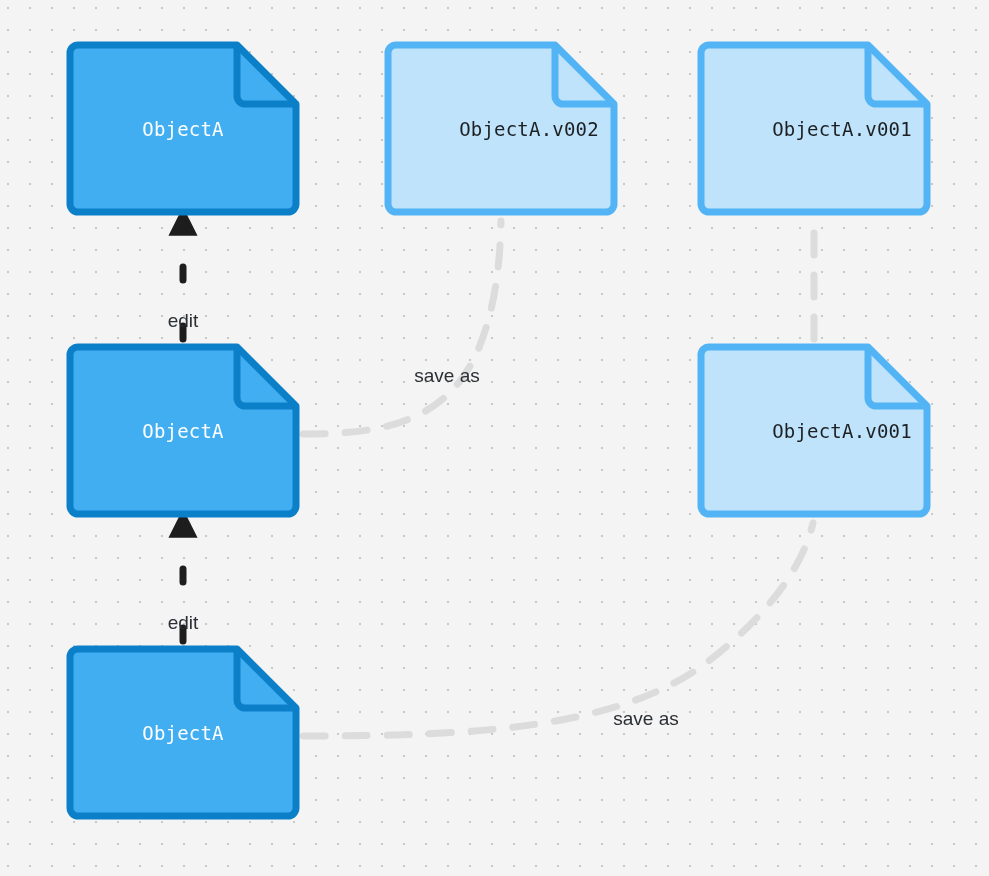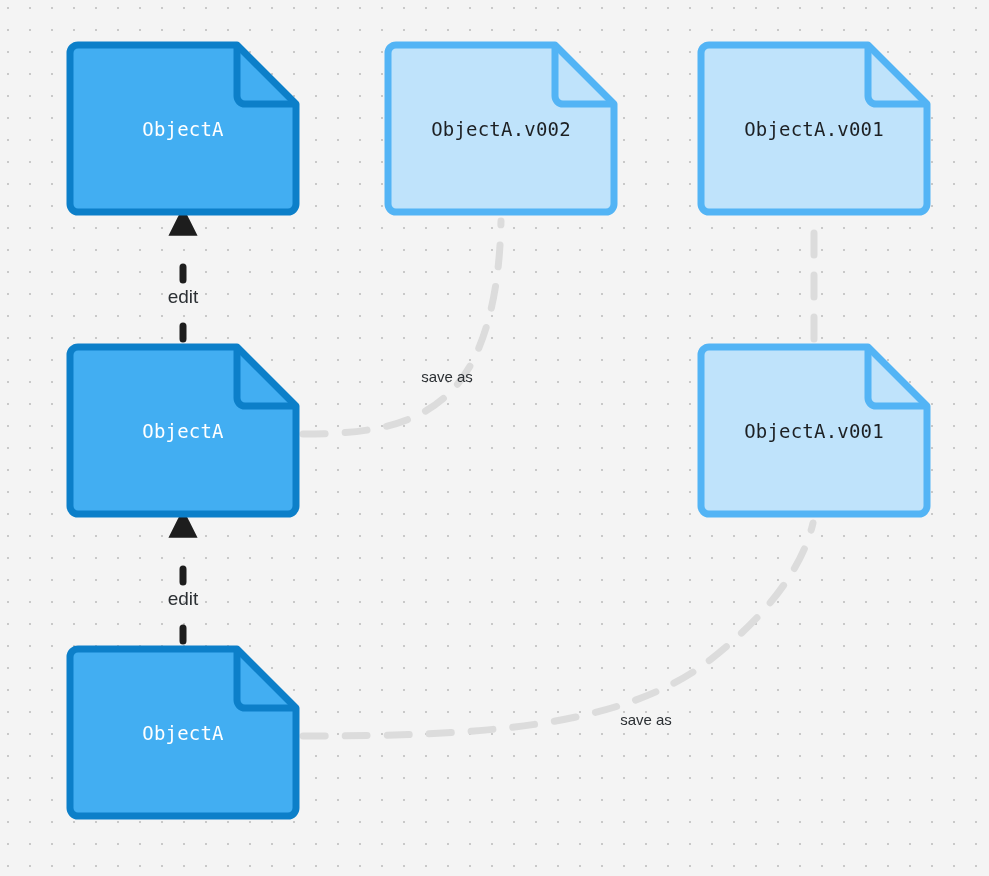--- a/index.html
+++ b/index.html
@@ -49,32 +49,32 @@
     display: flex;
     align-items: center;
     justify-content: center;
     font-family: "DejaVu Sans Mono", "Liberation Mono", monospace;
     font-size: 19px;
     letter-spacing: 0.2px;
     white-space: nowrap;
     user-select: none;
   }
   .node-current .node-label { color: #ffffff; }
-  .node-version .node-label { color: #1d2023; }
+  .node-version .node-label { color: #1d2023; margin-left: 28px; }
 
   .edge-label {
     position: absolute;
     font-family: "Liberation Sans", sans-serif;
-    font-size: 15px;
+    font-size: 19px;
     color: #2b2f33;
     white-space: nowrap;
     user-select: none;
     transform: translate(-50%, -50%);
   }
-  .edge-label-edit { font-size: 19px; }
+  .edge-label-edit { font-size: 19px; margin-top: 24px; }
 </style>
 </head>
 <body>
 
 <div id="canvas">
 
   <svg id="edges" width="989" height="876" viewBox="0 0 989 876" xmlns="http://www.w3.org/2000/svg">
     <defs>
       <marker id="arrow-edit" viewBox="0 0 12 12" refX="5.4" refY="6" markerWidth="5.0" markerHeight="5.0" orient="auto-start-reverse" markerUnits="strokeWidth">
         <path d="M 1 1 L 11 6 L 1 11 z" fill="#1d1d1d"></path>

